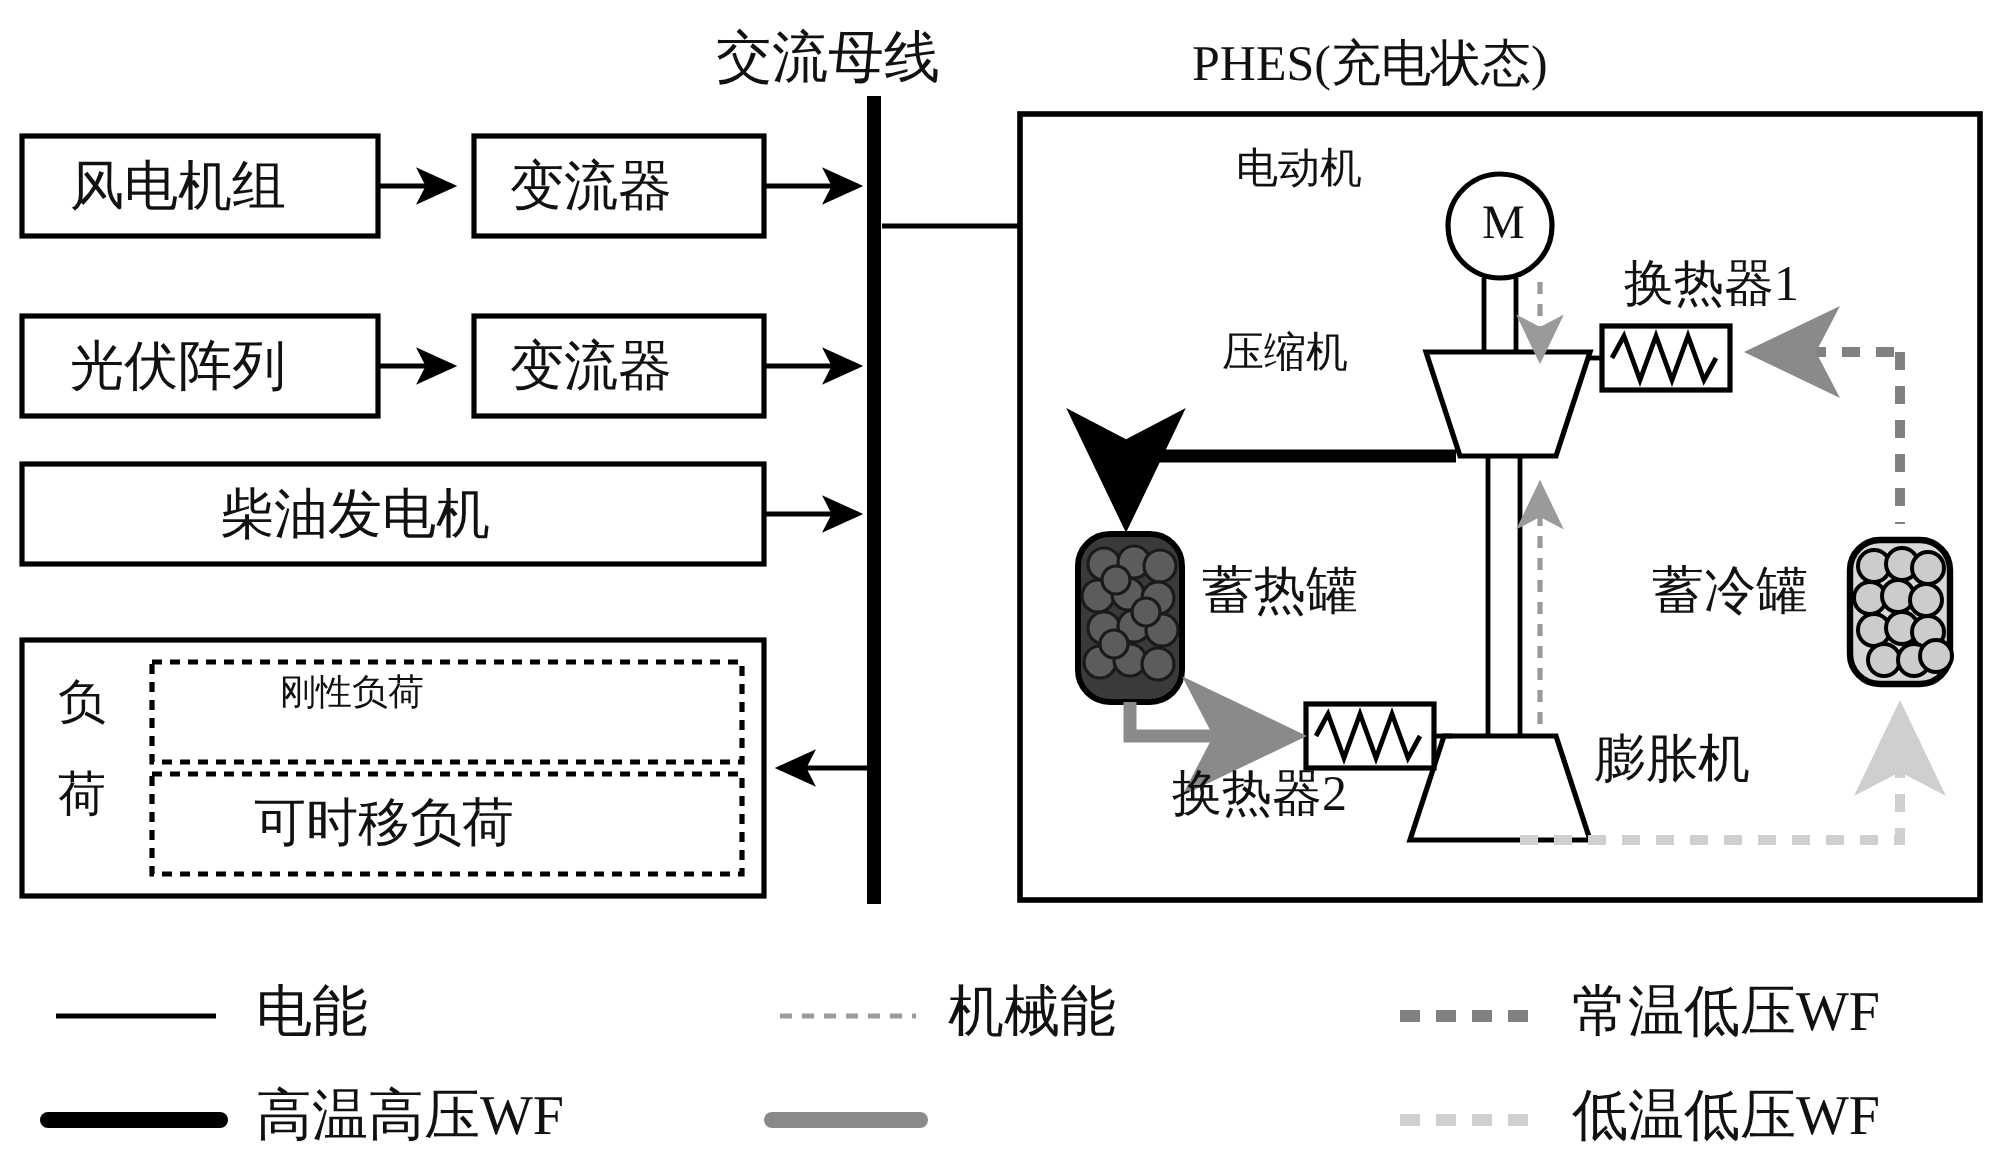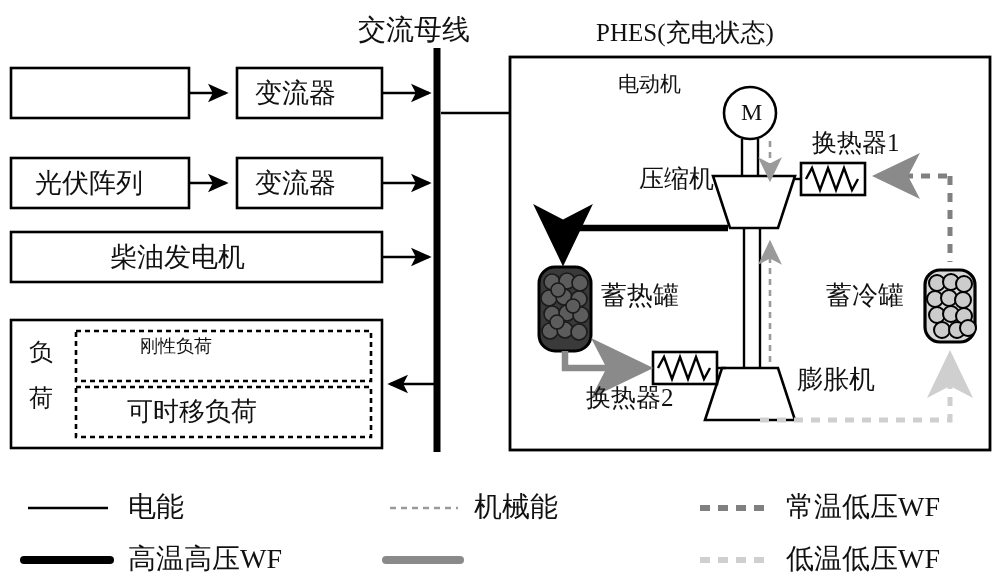--- a/index.html
+++ b/index.html
@@ -158,34 +158,35 @@
 
     <g stroke="#cfcfcf" stroke-width="5" fill="none" stroke-dasharray="9,8">
       <path d="M760,420 L950,420 L950,358" marker-end="url(#ah-light)"></path>
     </g>
 
   </svg>
 
   <div class="lbl cn" style="left:358px;top:16px;font-size:28px;">交流母线</div>
   <div class="lbl cn" style="left:596px;top:20px;font-size:25px;">PHES(充电状态)</div>
 
+  <div class="lbl cn" style="left:35px;top:80px;font-size:27px;">风电机组</div>
   <div class="lbl cn" style="left:35px;top:170px;font-size:27px;">光伏阵列</div>
   <div class="lbl cn" style="left:110px;top:244px;font-size:27px;">柴油发电机</div>
 
   <div class="lbl cn" style="left:255px;top:80px;font-size:27px;">变流器</div>
   <div class="lbl cn" style="left:255px;top:170px;font-size:27px;">变流器</div>
 
   <div class="lbl cn" style="left:29px;top:340px;font-size:24px;">负</div>
   <div class="lbl cn" style="left:29px;top:386px;font-size:24px;">荷</div>
   <div class="lbl cn" style="left:140px;top:337px;font-size:18px;">刚性负荷</div>
   <div class="lbl cn" style="left:127px;top:399px;font-size:26px;">可时移负荷</div>
 
   <div class="lbl cn" style="left:618px;top:74px;font-size:21px;">电动机</div>
   <div class="lbl" style="left:741px;top:100px;font-size:24px;">M</div>
-  <div class="lbl cn" style="left:639px;top:166px;font-size:25px;">压缩机</div>
+  <div class="lbl cn" style="left:611px;top:166px;font-size:21px;">压缩机</div>
   <div class="lbl cn" style="left:812px;top:130px;font-size:25px;">换热器1</div>
   <div class="lbl cn" style="left:586px;top:385px;font-size:25px;">换热器2</div>
   <div class="lbl cn" style="left:601px;top:283px;font-size:26px;">蓄热罐</div>
   <div class="lbl cn" style="left:826px;top:283px;font-size:26px;">蓄冷罐</div>
   <div class="lbl cn" style="left:797px;top:367px;font-size:26px;">膨胀机</div>
 
   <svg class="layer" viewBox="0 0 1000 588">
 
     <line x1="28" y1="508" x2="108" y2="508" stroke="#000" stroke-width="2.6"></line>
     <line x1="390" y1="508" x2="458" y2="508" stroke="#9a9a9a" stroke-width="2.6" stroke-dasharray="6,5"></line>

